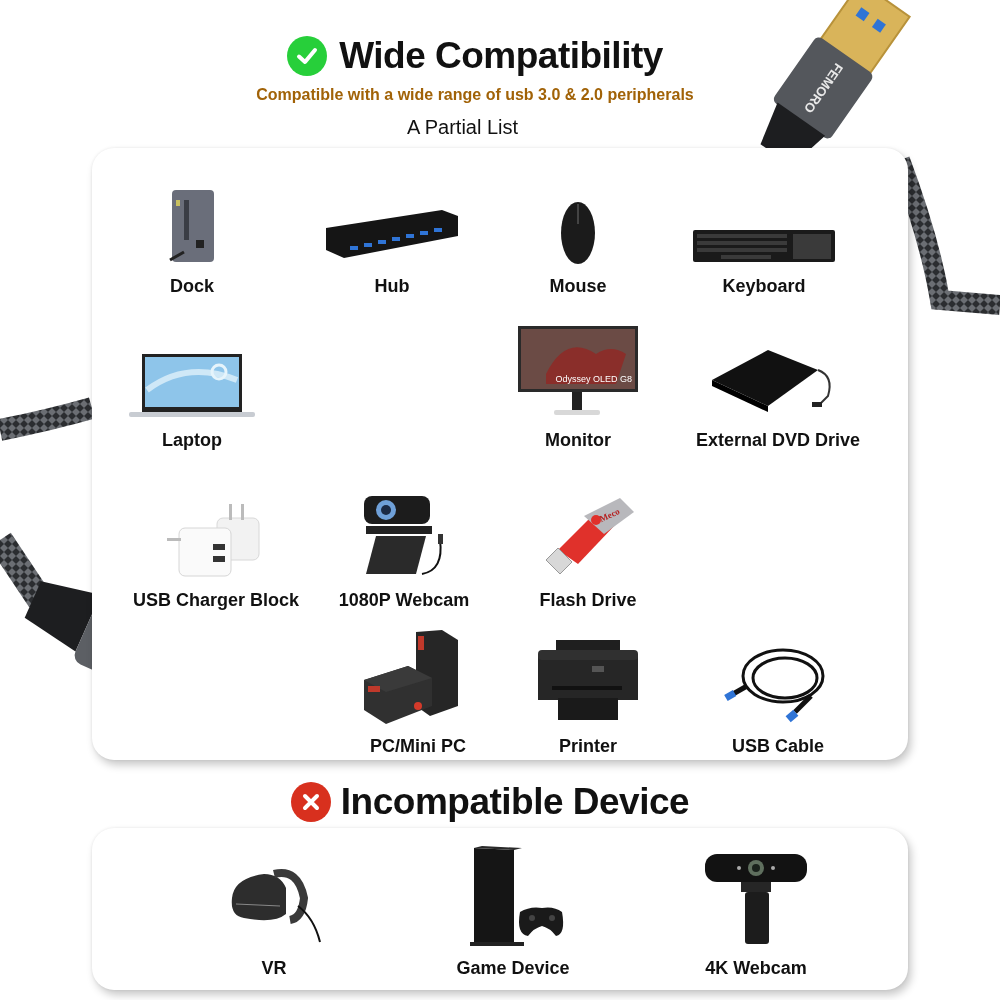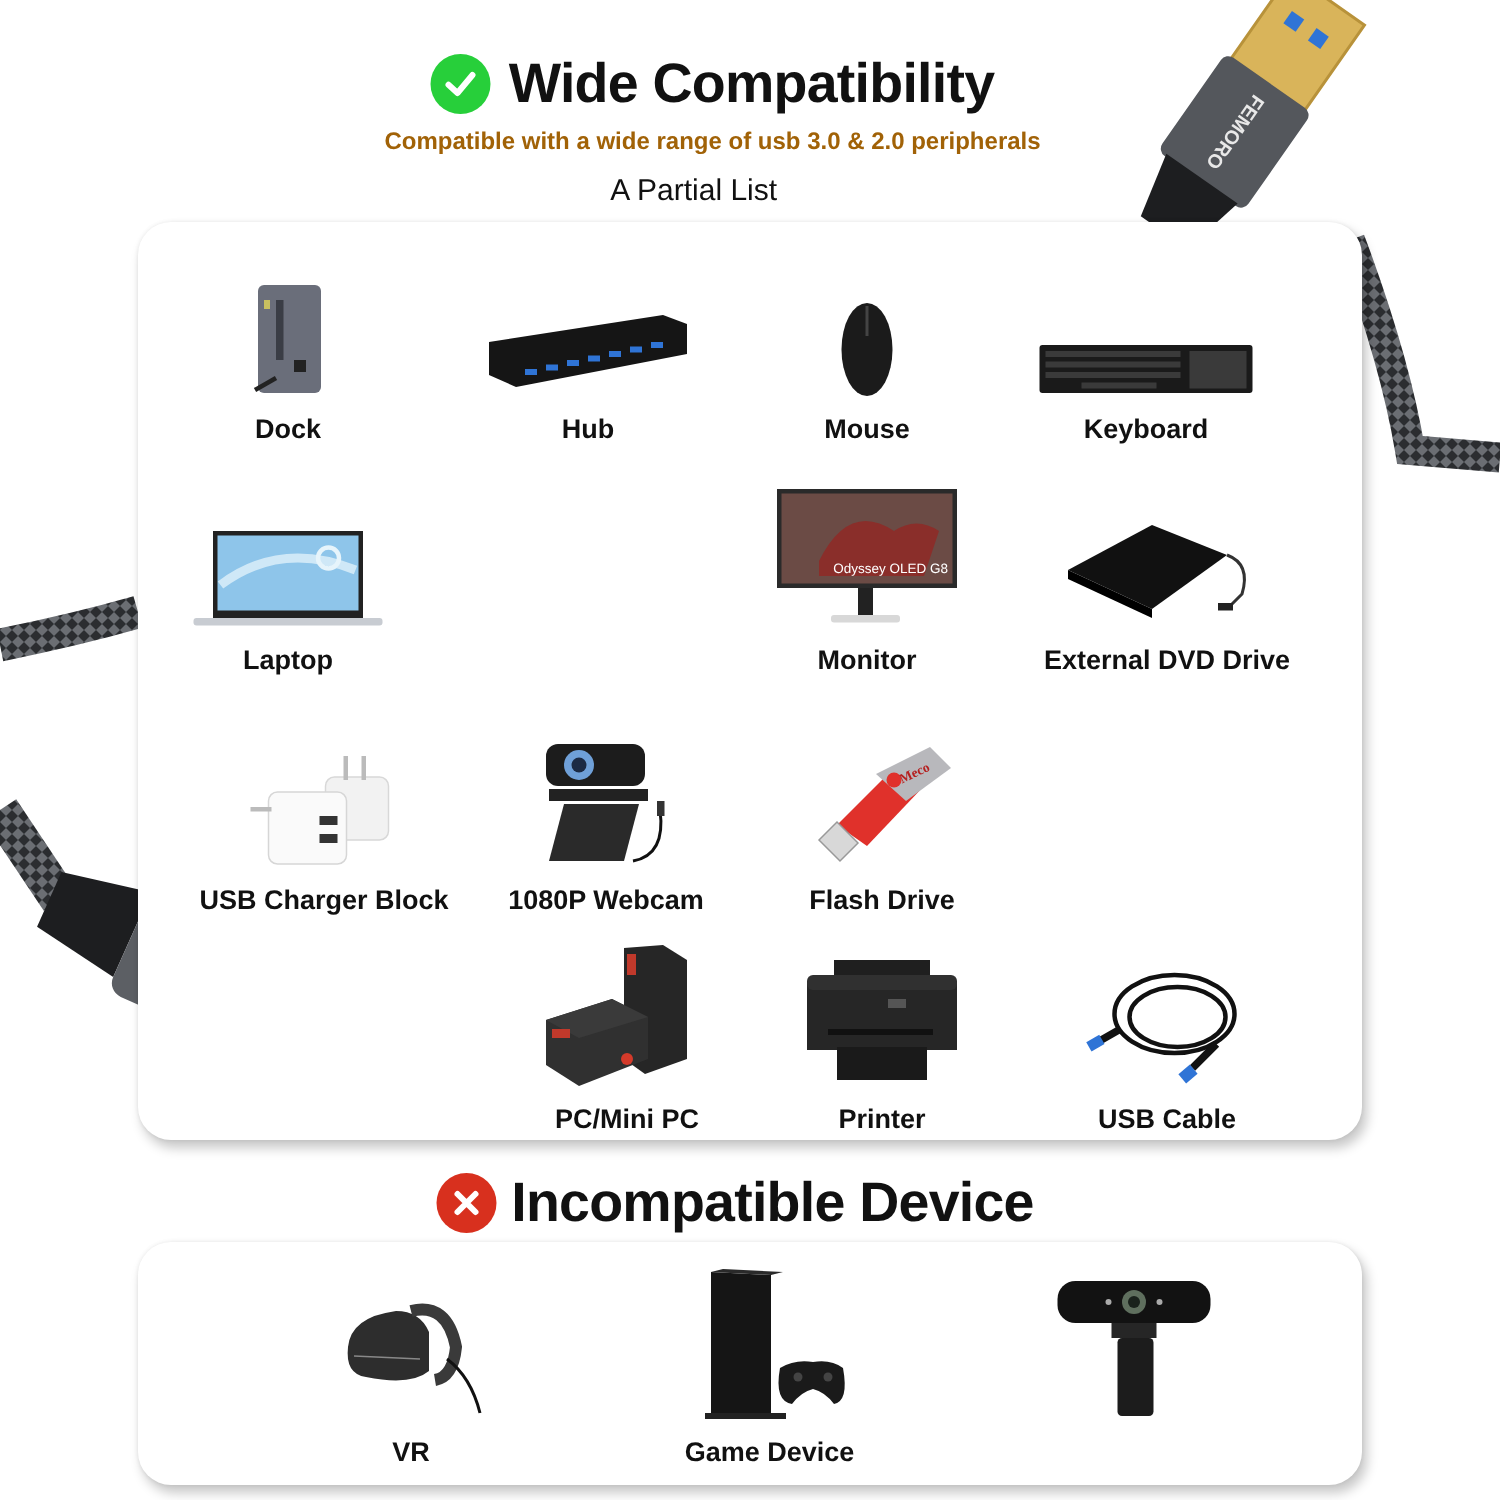--- a/index.html
+++ b/index.html
@@ -293,14 +293,15 @@
       <svg width="110" height="100" viewBox="0 0 110 100">
           <rect x="4" y="6" width="102" height="28" rx="12" fill="#121212"></rect>
           <circle cx="55" cy="20" r="8" fill="#5f6f5e"></circle>
           <circle cx="55" cy="20" r="4" fill="#1a221c"></circle>
           <circle cx="38" cy="20" r="2" fill="#aaa"></circle>
           <circle cx="72" cy="20" r="2" fill="#aaa"></circle>
           <rect x="40" y="34" width="30" height="10" fill="#262626"></rect>
           <rect x="44" y="44" width="24" height="52" rx="3" fill="#1c1c1c"></rect>
         </svg>
     </div>
+    <div class="label">4K Webcam</div>
   </div>
 </div>
 
 </body></html>

